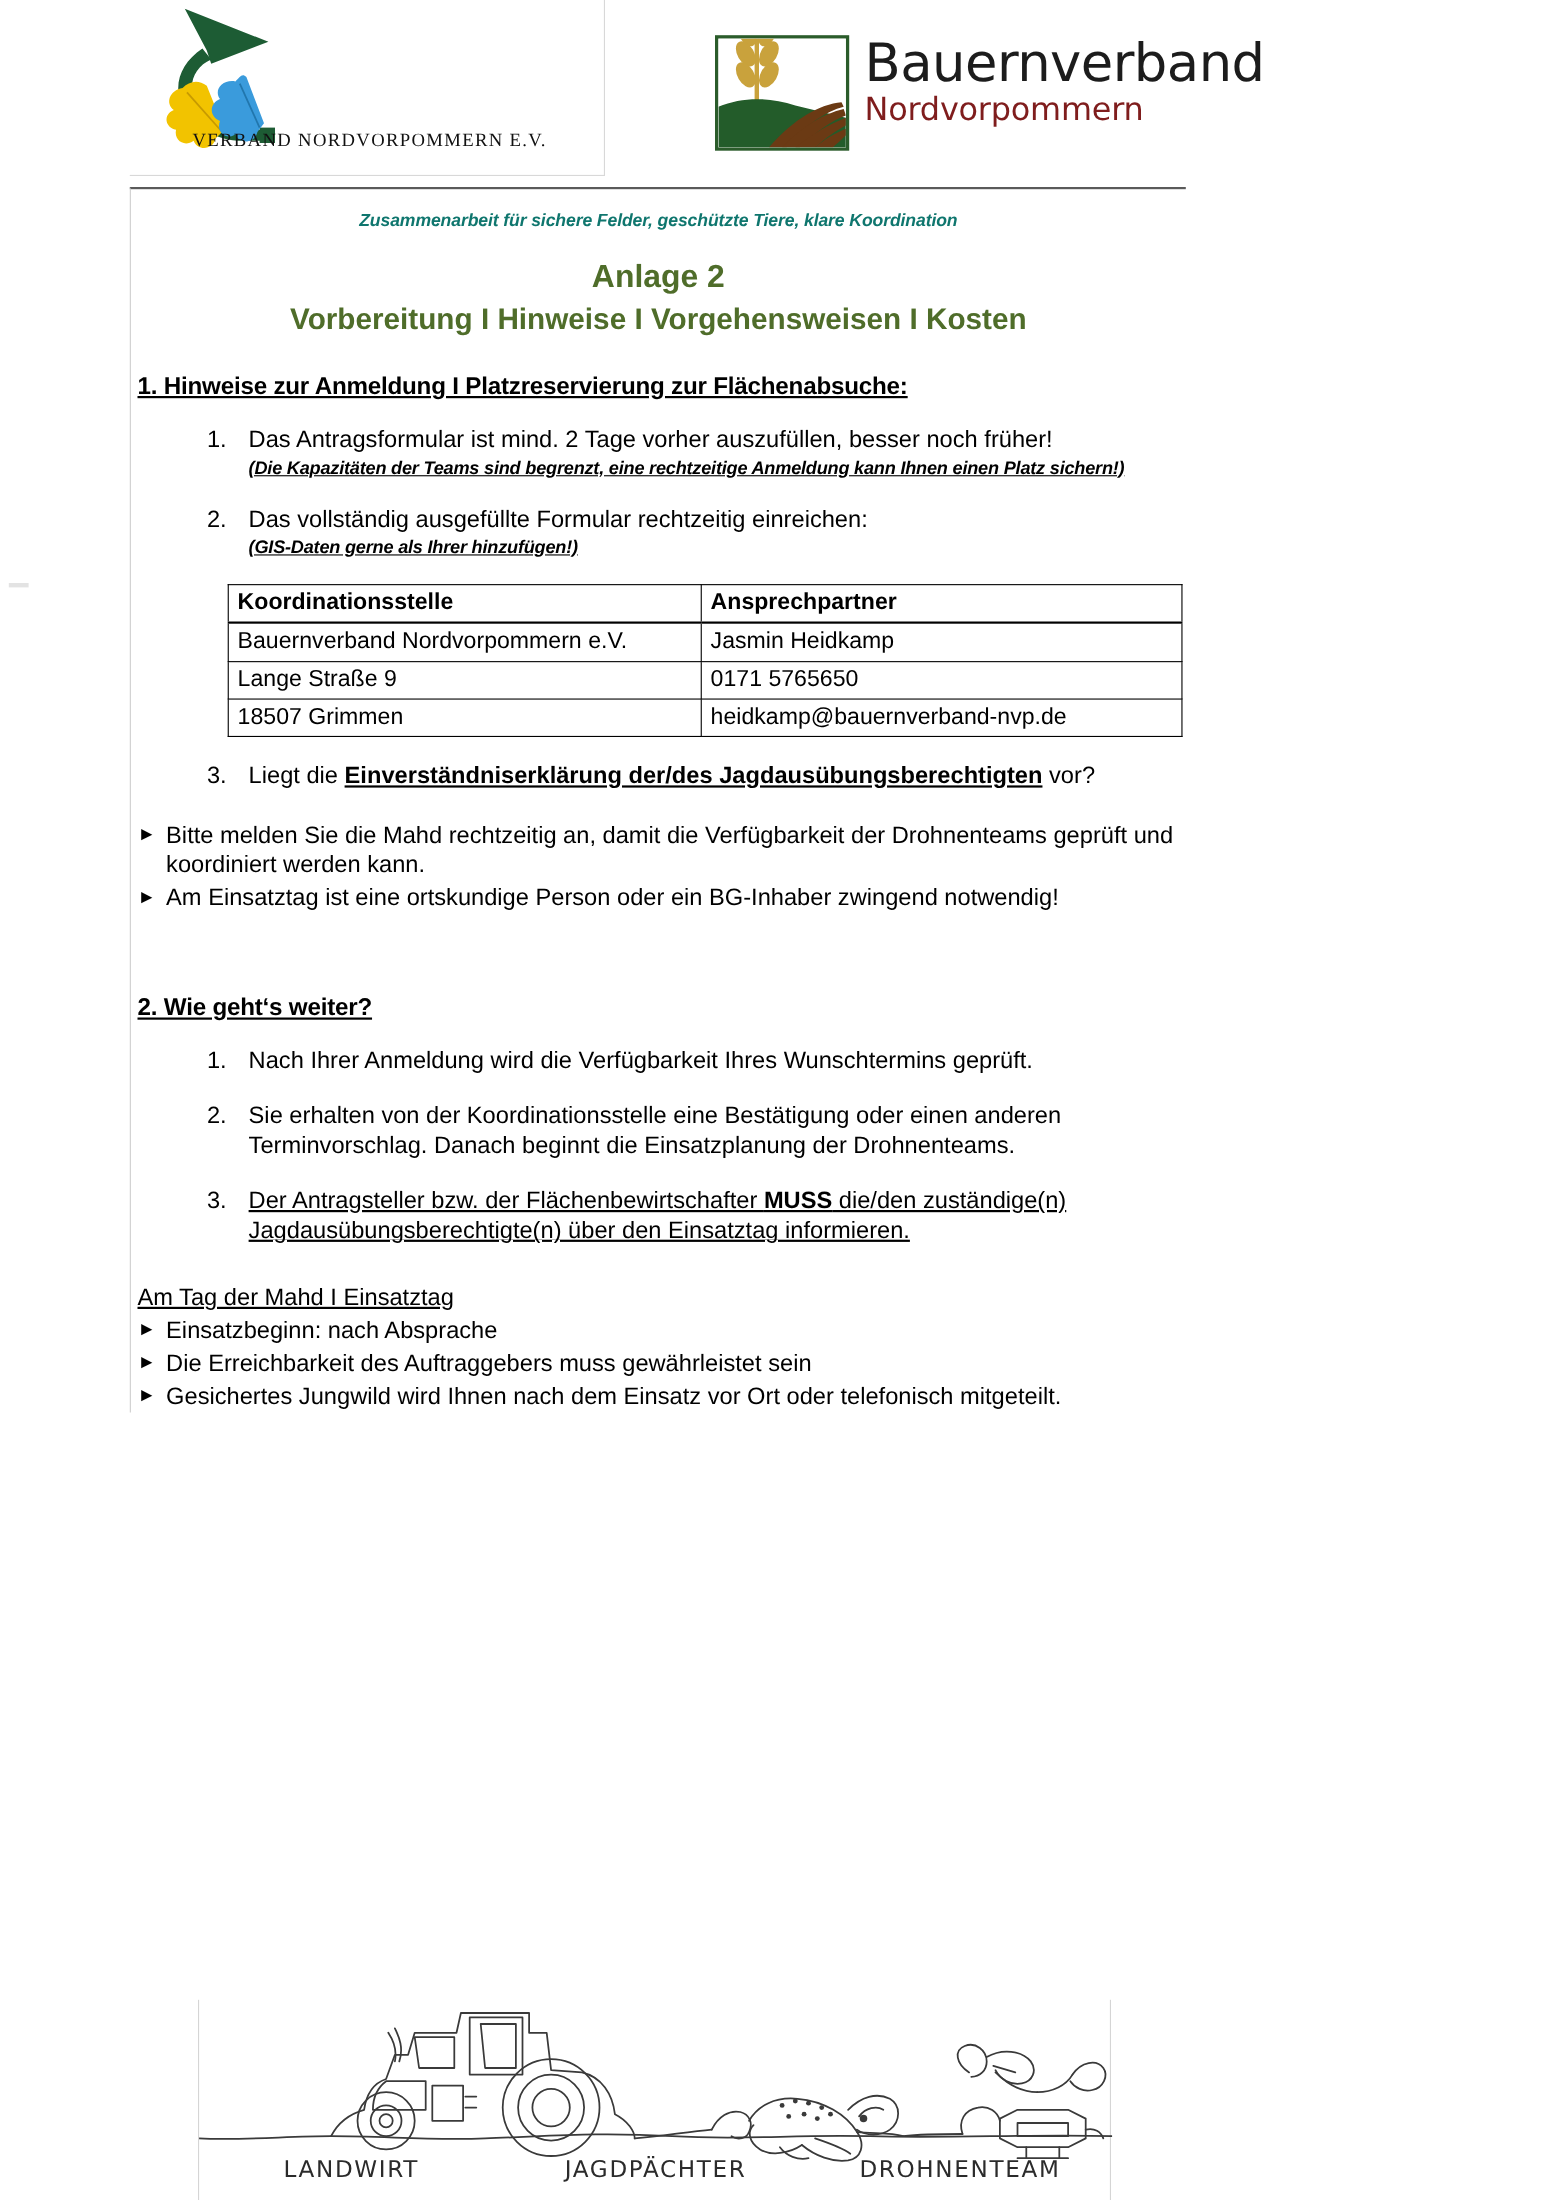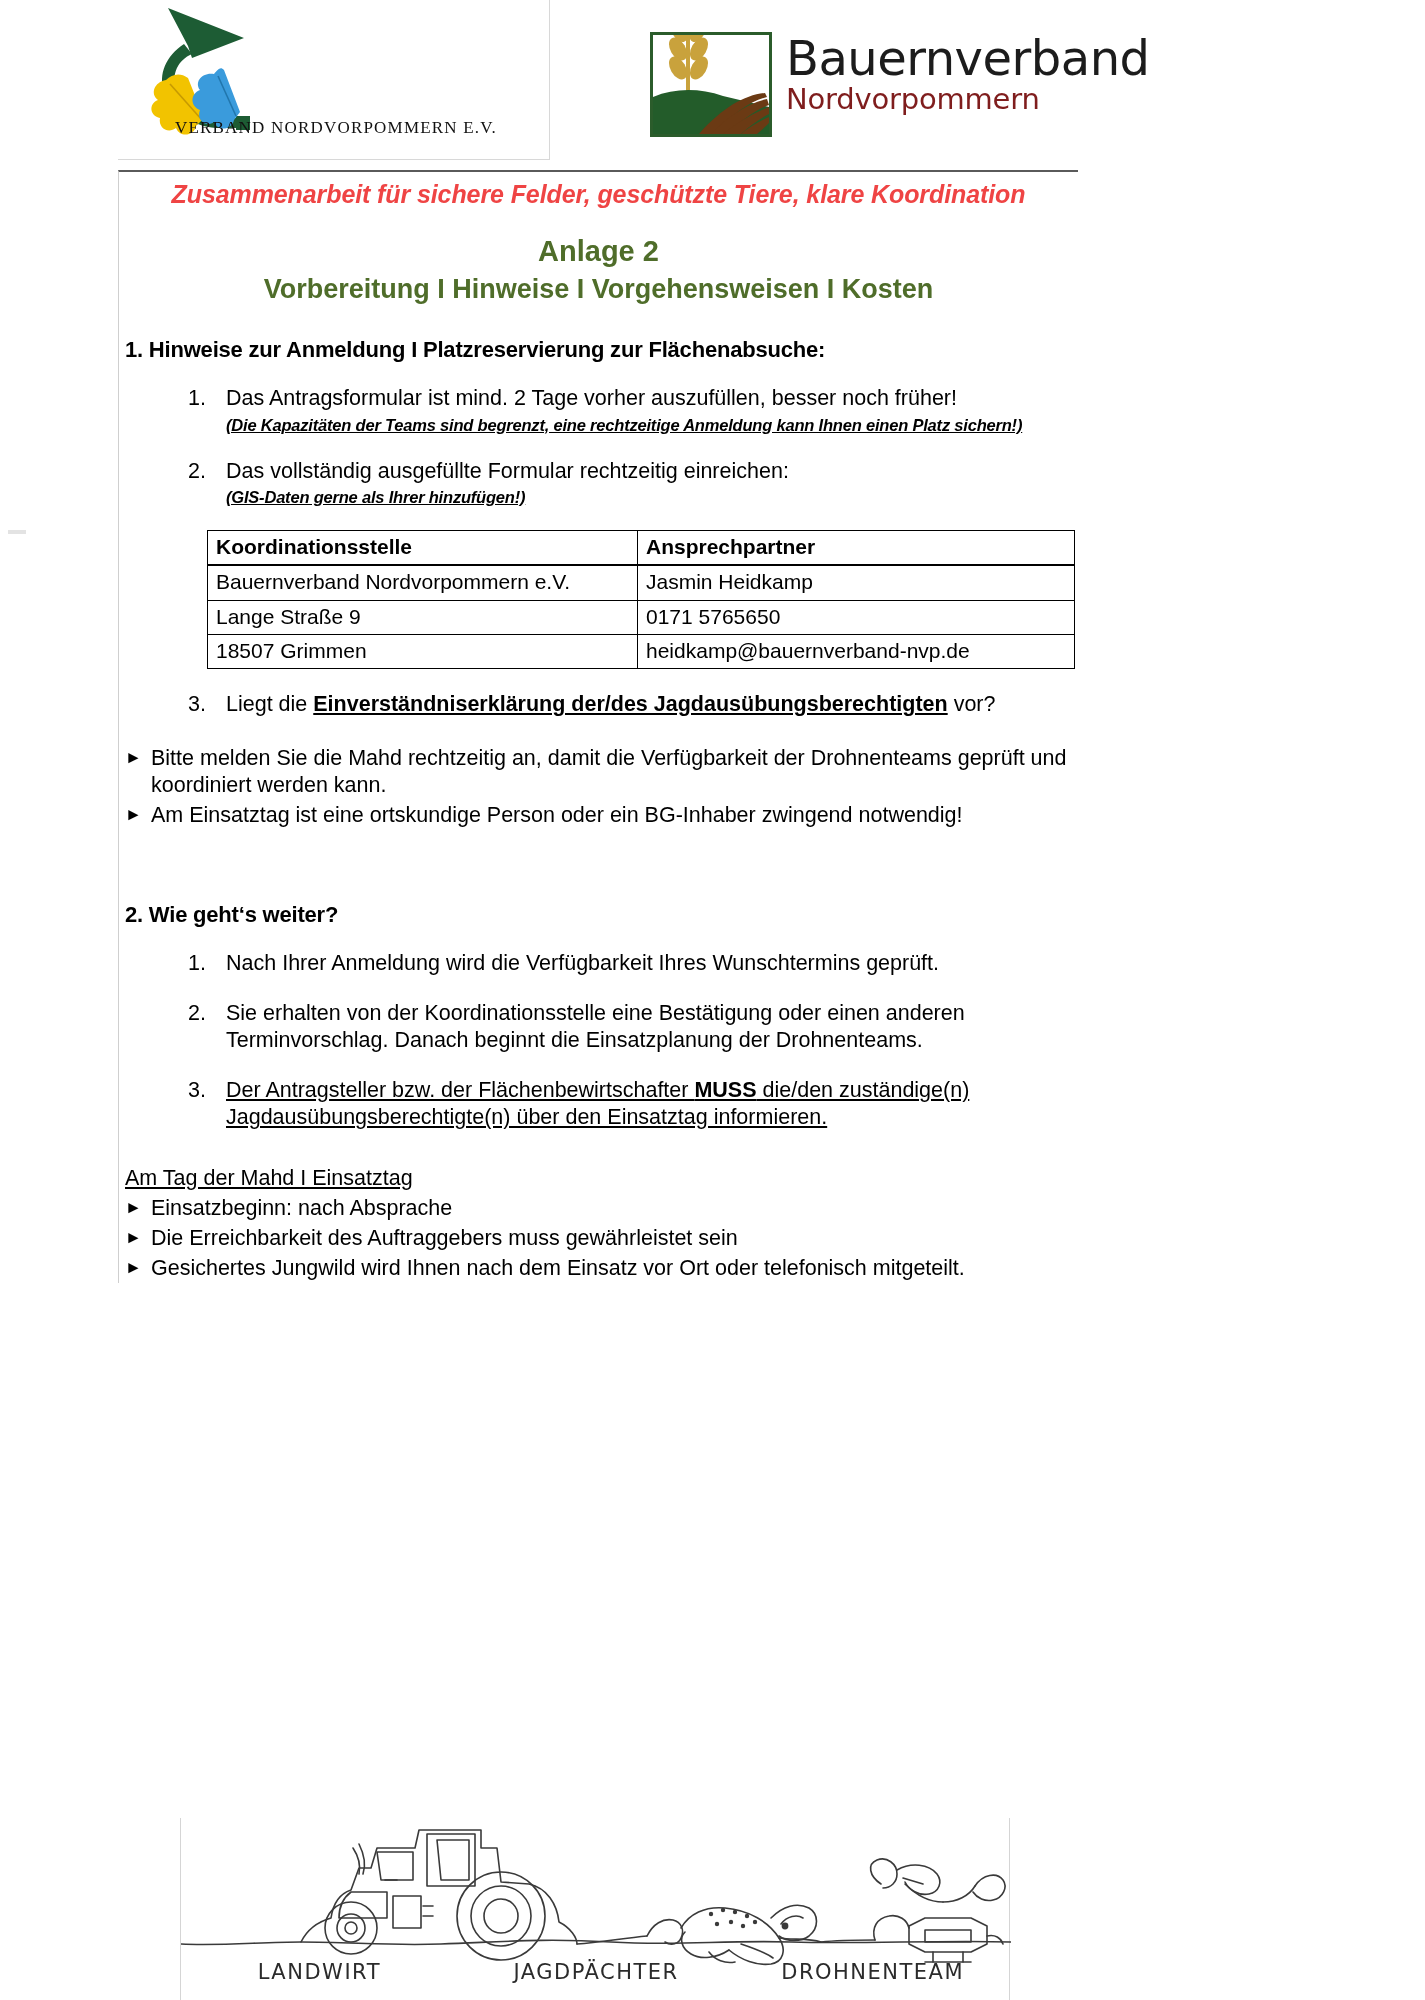--- a/index.html
+++ b/index.html
@@ -90,45 +90,46 @@
     position: absolute;
     left: 118px; top: 170px;
     width: 960px;
     border-top: 2px solid #5a5a5a;
     border-left: 1px solid #cfcfcf;
     padding: 0;
   }
 
   .tagline {
     text-align: center;
-    color: #ef4444;
+    color: #0f766e;
     font-weight: bold;
     font-style: italic;
-    font-size: 25px;
-    padding-top: 8px;
+    font-size: 16px;
+    padding-top: 20px;
     letter-spacing: -0.1px;
   }
   .title-main {
     text-align: center;
     color: #4f6d2a;
     font-weight: bold;
     font-size: 29px;
     margin-top: 26px;
   }
   .title-sub {
     text-align: center;
     color: #4f6d2a;
     font-weight: bold;
     font-size: 27px;
     margin-top: 6px;
   }
 
   .section-head {
     font-weight: bold;
     font-size: 22px;
+    text-decoration: underline;
     margin-top: 32px;
     padding-left: 6px;
     letter-spacing: -0.2px;
   }
 
   ol.numlist {
     margin: 17px;
     padding-left: 76px;
     list-style-position: outside;
   }

